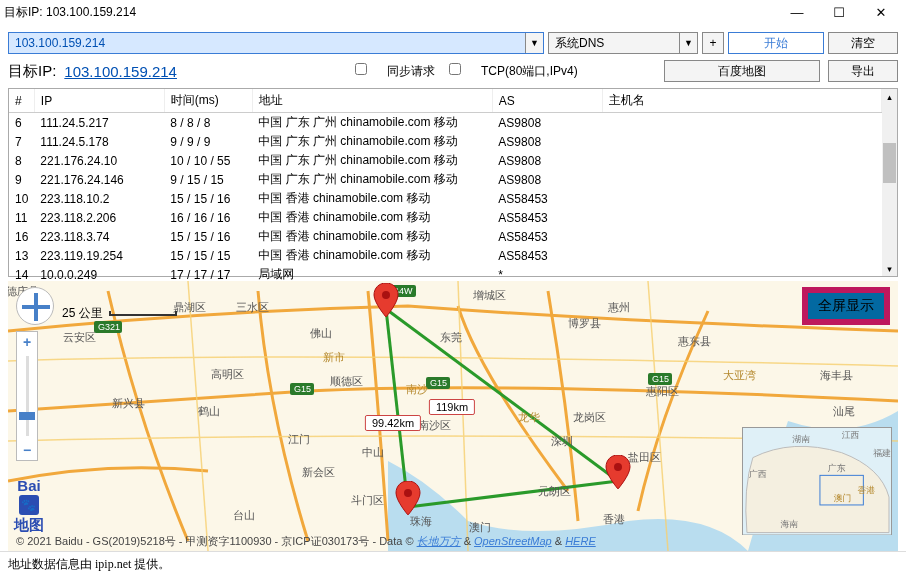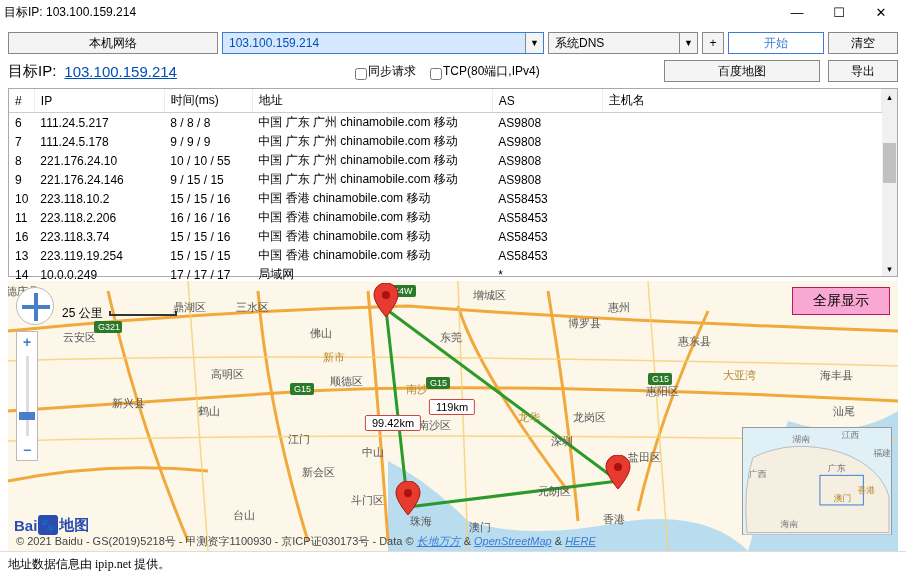--- a/index.html
+++ b/index.html
@@ -16,21 +16,21 @@
 .dns-combo { flex: 0 0 150px; display: flex; border: 1px solid #888; background: #f4f4f4; }
 .dns-combo span { flex: 1; padding: 2px 6px; height: 20px; display: flex; align-items: center; }
 .dns-combo .dd { width: 18px; display: flex; align-items: center; justify-content: center; border-left: 1px solid #888; font-size: 9px; }
 .plus-btn { width: 22px; height: 22px; border: 1px solid #888; background: #f4f4f4; display: flex; align-items: center; justify-content: center; }
 .start-btn { width: 96px; height: 22px; border: 1px solid #3a7cd6; background: #fff; color: #3a7cd6; display: flex; align-items: center; justify-content: center; }
 .clear-btn { width: 70px; height: 22px; border: 1px solid #888; background: #f4f4f4; display: flex; align-items: center; justify-content: center; }
 .toolbar2 { display: flex; align-items: center; padding: 2px 8px 6px 8px; gap: 8px; }
 .target-label { font-size: 15px; }
 .target-ip { color: #0050b3; text-decoration: underline; font-size: 15px; }
 .checks { display: flex; gap: 14px; align-items: center; margin-left: 170px; }
-.checks label { display: flex; align-items: flex-end; gap: 1px; }
+.checks label { display: flex; align-items: flex-start; gap: 20px; }
 .checks input[type=checkbox] { width: 12px; height: 12px; }
 .spacer { flex: 1; }
 .baidu-btn { width: 156px; height: 22px; border: 1px solid #888; background: #f4f4f4; display: flex; align-items: center; justify-content: center; }
 .export-btn { width: 70px; height: 22px; border: 1px solid #888; background: #f4f4f4; display: flex; align-items: center; justify-content: center; }
 .grid-wrap { margin: 0 8px; border: 1px solid #aaa; position: relative; height: 189px; }
 .grid { width: calc(100% - 15px); border-collapse: collapse; }
 .grid th { text-align: left; font-weight: normal; border-bottom: 1px solid #ccc; border-right: 1px solid #eee; padding: 3px 6px; background: #fff; font-size: 12px; height: 20px; position: relative; }
 .grid td { padding: 1px 6px; font-size: 12px; white-space: nowrap; }
 .col-idx { width: 24px; }
 .col-ip { width: 130px; }
@@ -48,24 +48,24 @@
 .compass::before, .compass::after { content:''; position: absolute; background:#4780c8; }
 .compass::before { left: 17px; top: 5px; width: 4px; height: 28px; }
 .compass::after { top: 17px; left: 5px; width: 28px; height: 4px; }
 .zoom { width: 22px; background: #fff; border: 1px solid #bbb; }
 .zoom div { height: 20px; display: flex; align-items: center; justify-content: center; font-size: 14px; font-weight: bold; color: #4780c8; }
 .zoom .track { height: 88px; display: flex; align-items: center; justify-content: center; position: relative; }
 .zoom .track::before { content:''; width: 3px; height: 80px; background: #ddd; }
 .zoom .handle { position: absolute; left: 2px; right: 2px; height: 8px; background: #4780c8; top: 60px; }
 .scale { position: absolute; left: 54px; top: 24px; display: flex; align-items: center; gap: 6px; font-size: 12px; }
 .scale .bar { width: 68px; height: 5px; border-left: 2px solid #333; border-right: 2px solid #333; border-bottom: 2px solid #333; }
-.fullscreen-btn { position: absolute; right: 8px; top: 6px; border: 1px solid #be185d; background: #f9a8d4; padding: 4px 20px; font-size: 14px; }
+.fullscreen-btn { position: absolute; right: 8px; top: 6px; border: 6px solid #be185d; background: #0369a1; padding: 4px 10px; font-size: 14px; }
 .minimap { position: absolute; right: 6px; bottom: 16px; width: 150px; height: 108px; border: 1px solid #999; background: #def; }
 .minimap svg { position: absolute; inset: 0; }
-.baidu-logo { position: absolute; left: 6px; bottom: 16px; display: flex; align-items: center; gap: 1px; font-size: 15px; font-weight: bold; color: #2b4db2; }
+.baidu-logo { position: absolute; left: 6px; bottom: 16px; display: flex; align-items: center; gap: 1px; font-size: 15px; font-weight: bold; color: #2b4db2; flex-direction: column; }
 .paw { background: #2b4db2; color:#fff; width:20px; height:20px; border-radius:3px; display:flex; align-items:center; justify-content:center; font-size:12px;}
 .map-attr { position: absolute; left: 8px; right: 8px; bottom: 2px; font-size: 11px; color: #444; }
 .map-attr a { color: #3a7cd6; text-decoration: underline; font-style: italic; }
 .marker { position: absolute; width: 26px; height: 34px; transform: translate(-50%, -100%); }
 .marker svg { width: 100%; height: 100%; }
 .route-lbl { position: absolute; background: #fff; border: 1px solid #c44; border-radius: 2px; padding: 1px 6px; font-size: 11px; transform: translate(-50%, -50%); white-space: nowrap; }
 .footer { padding: 4px 8px; font-size: 12px; border-top: 1px solid #ddd; font-family: Liberation Serif, serif; }
 </style>
 </head>
 <body>
@@ -73,21 +73,20 @@
 <div class="titlebar">
  <span class="titlebar-text"><span>目标IP:</span> <span>103.100.159.214</span></span>
  <div class="win-btns">
   <div class="win-btn">—</div>
   <div class="win-btn">☐</div>
   <div class="win-btn">✕</div>
  </div>
 </div>
 
 <div class="toolbar1">
- <div class="btn-wide">本机网络</div>
  <div class="ip-combo">
   <input value="103.100.159.214" style="">
   <div class="dd">▼</div>
  </div>
  <div class="dns-combo">
   <span>系统DNS</span>
   <div class="dd">▼</div>
  </div>
  <div class="plus-btn">+</div>
  <div class="start-btn">开始</div>

